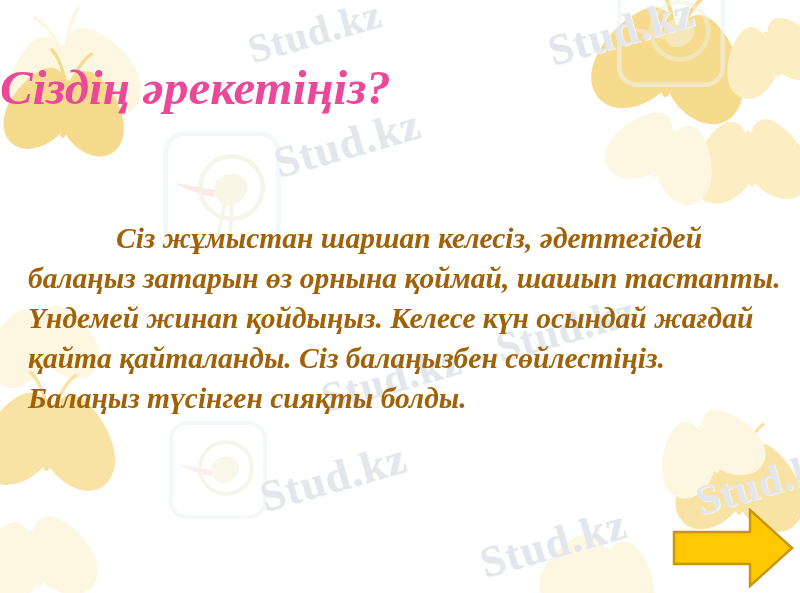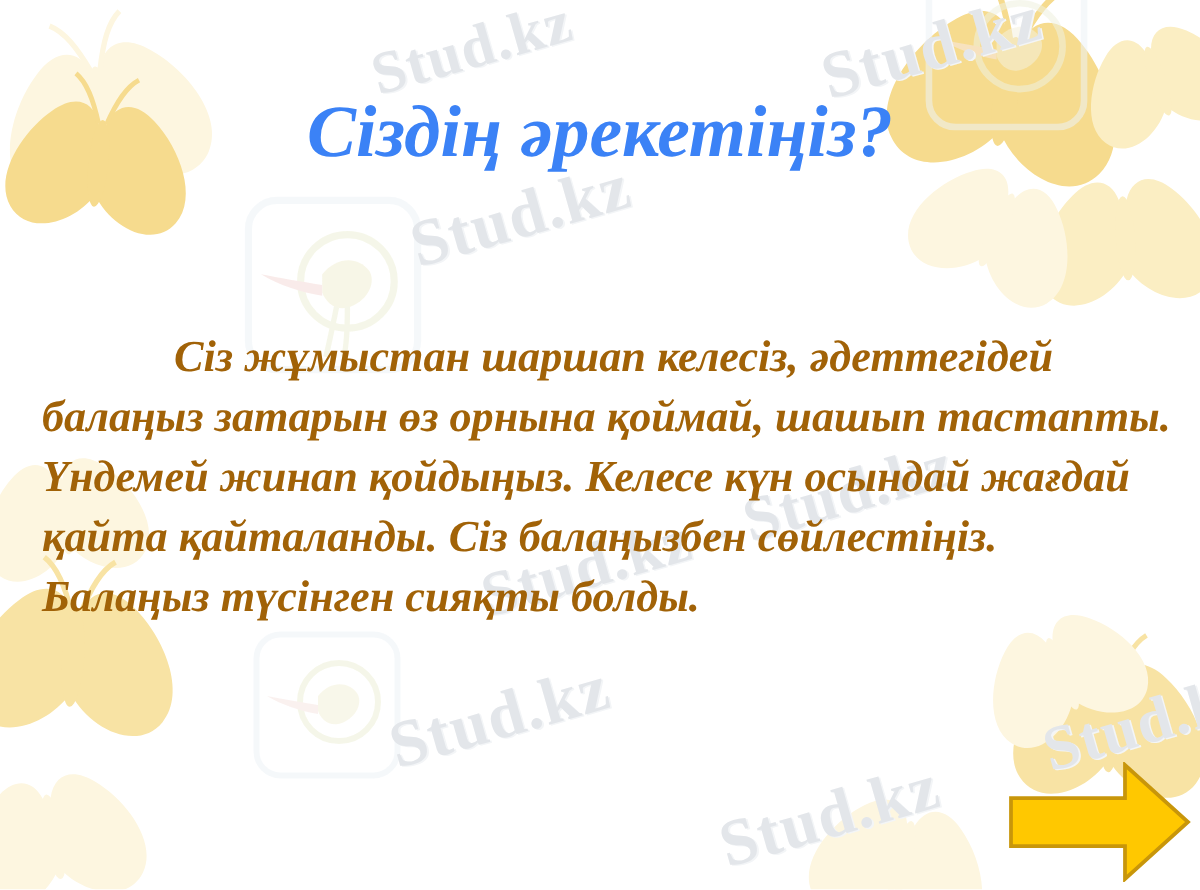--- a/index.html
+++ b/index.html
@@ -56,22 +56,22 @@
   .content {
     position: absolute;
     inset: 0;
     z-index: 3;
   }
   #slide-title {
     position: absolute;
     left: 0;
     right: 0;
     top: 62px;
-    text-align: center;
-    color: #3b82f6;
+    text-align: left;
+    color: #ec4899;
     font-weight: bold;
     font-style: italic;
     font-size: 49px;
     line-height: 1.05;
     letter-spacing: 0px;
   }
   .body-block {
     position: absolute;
     left: 28px;
     width: 756px;

